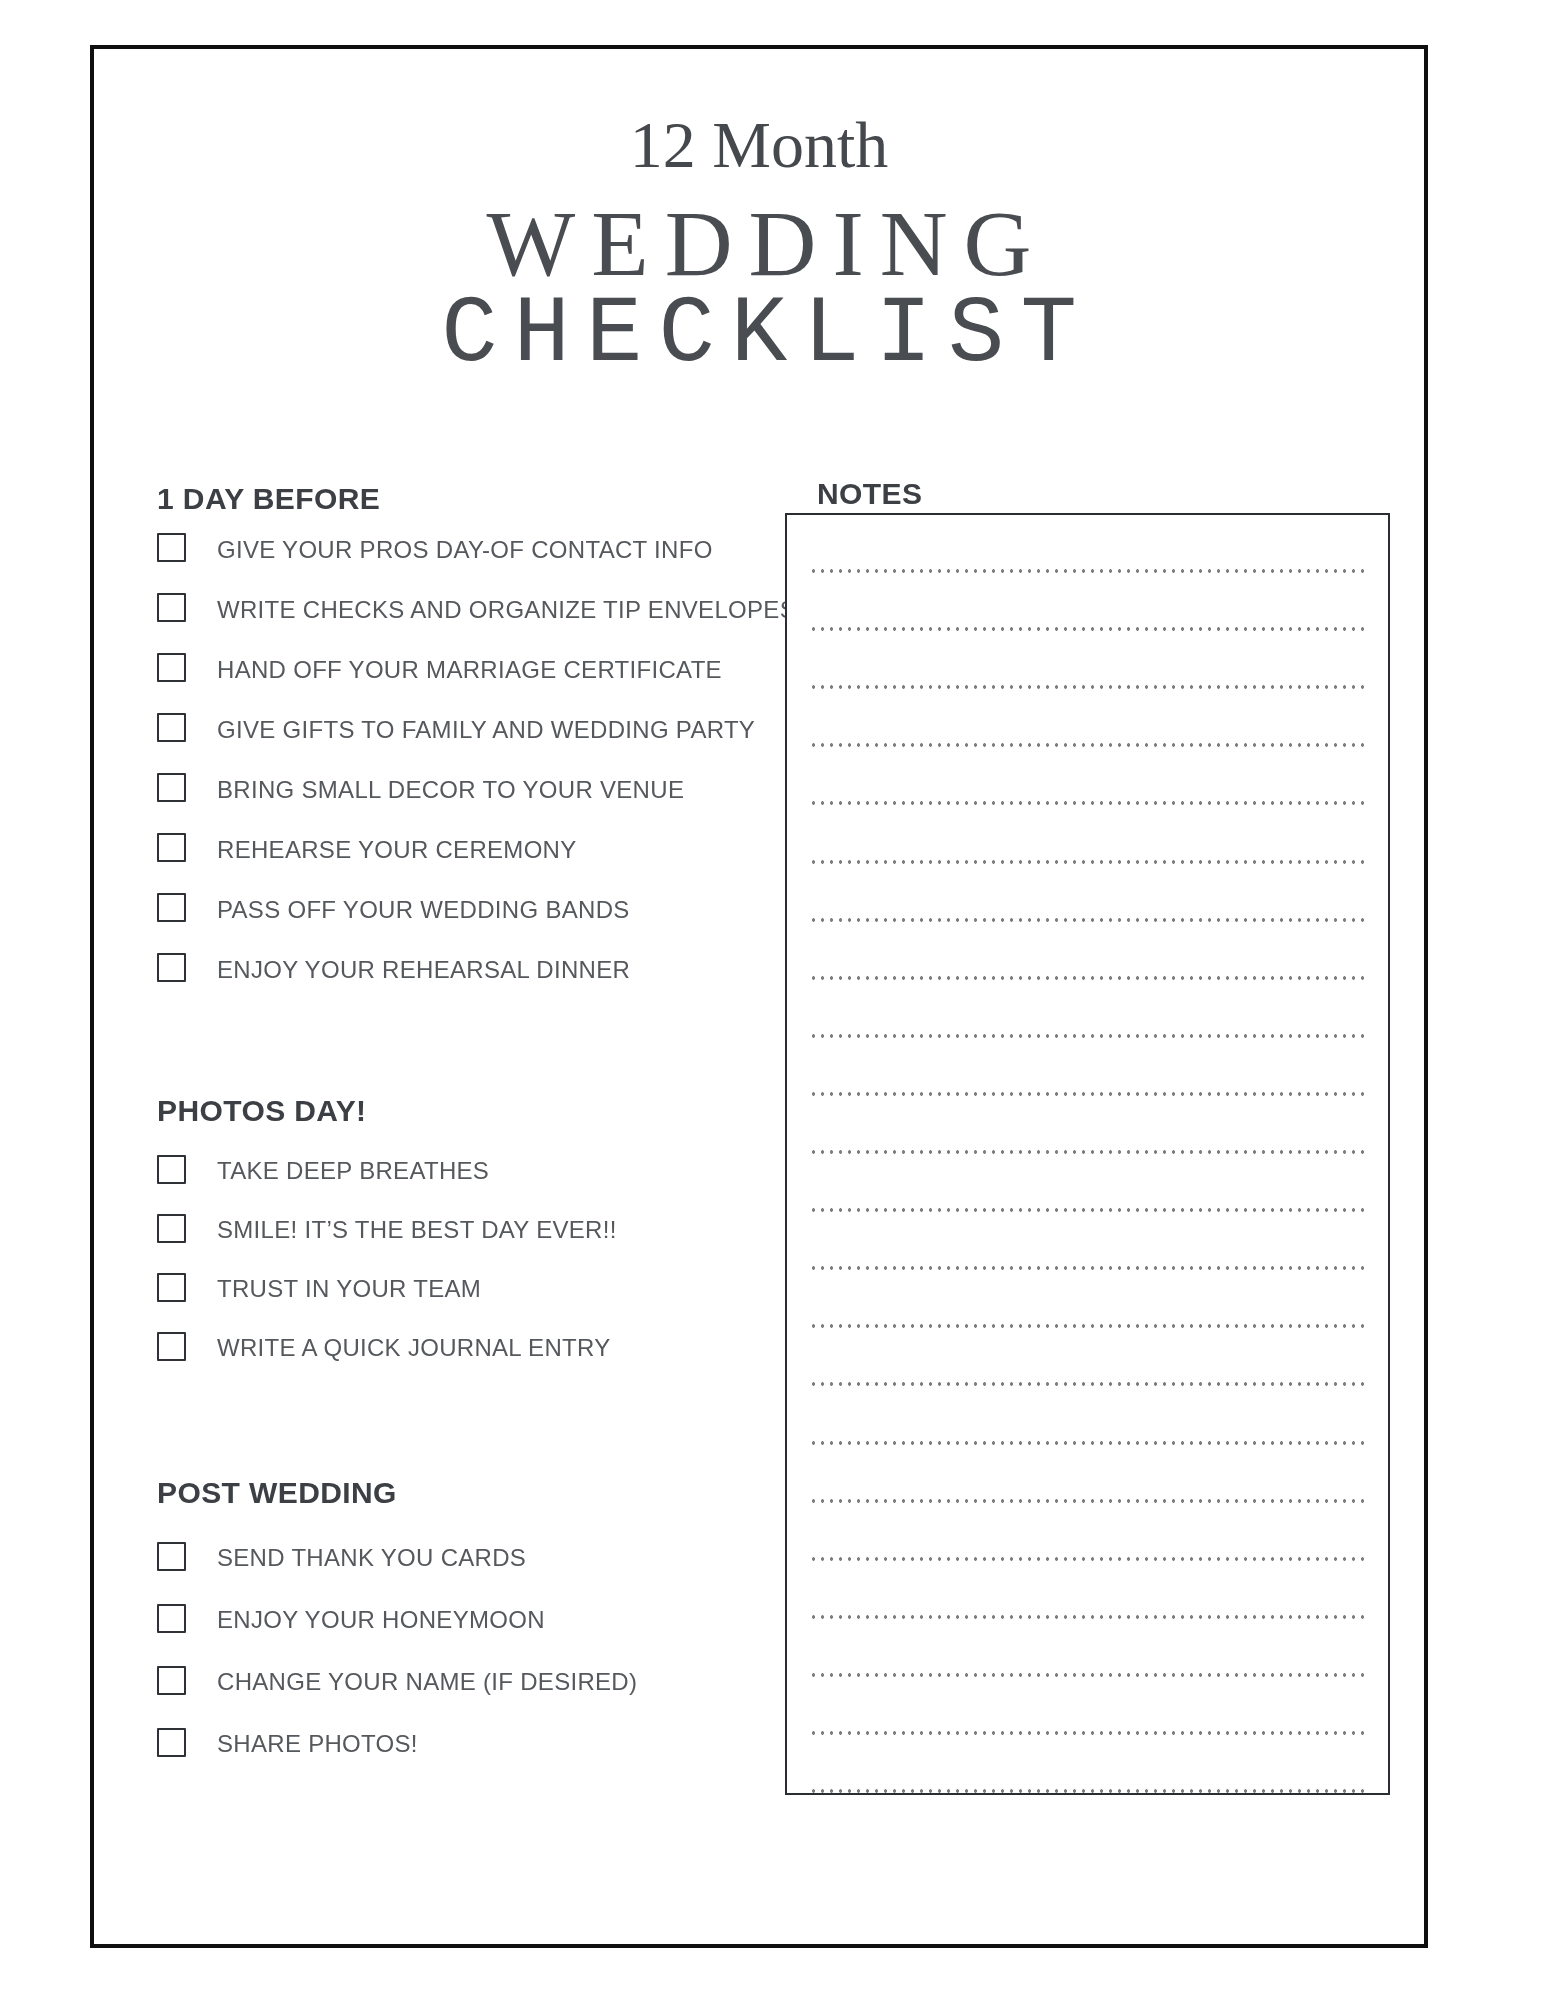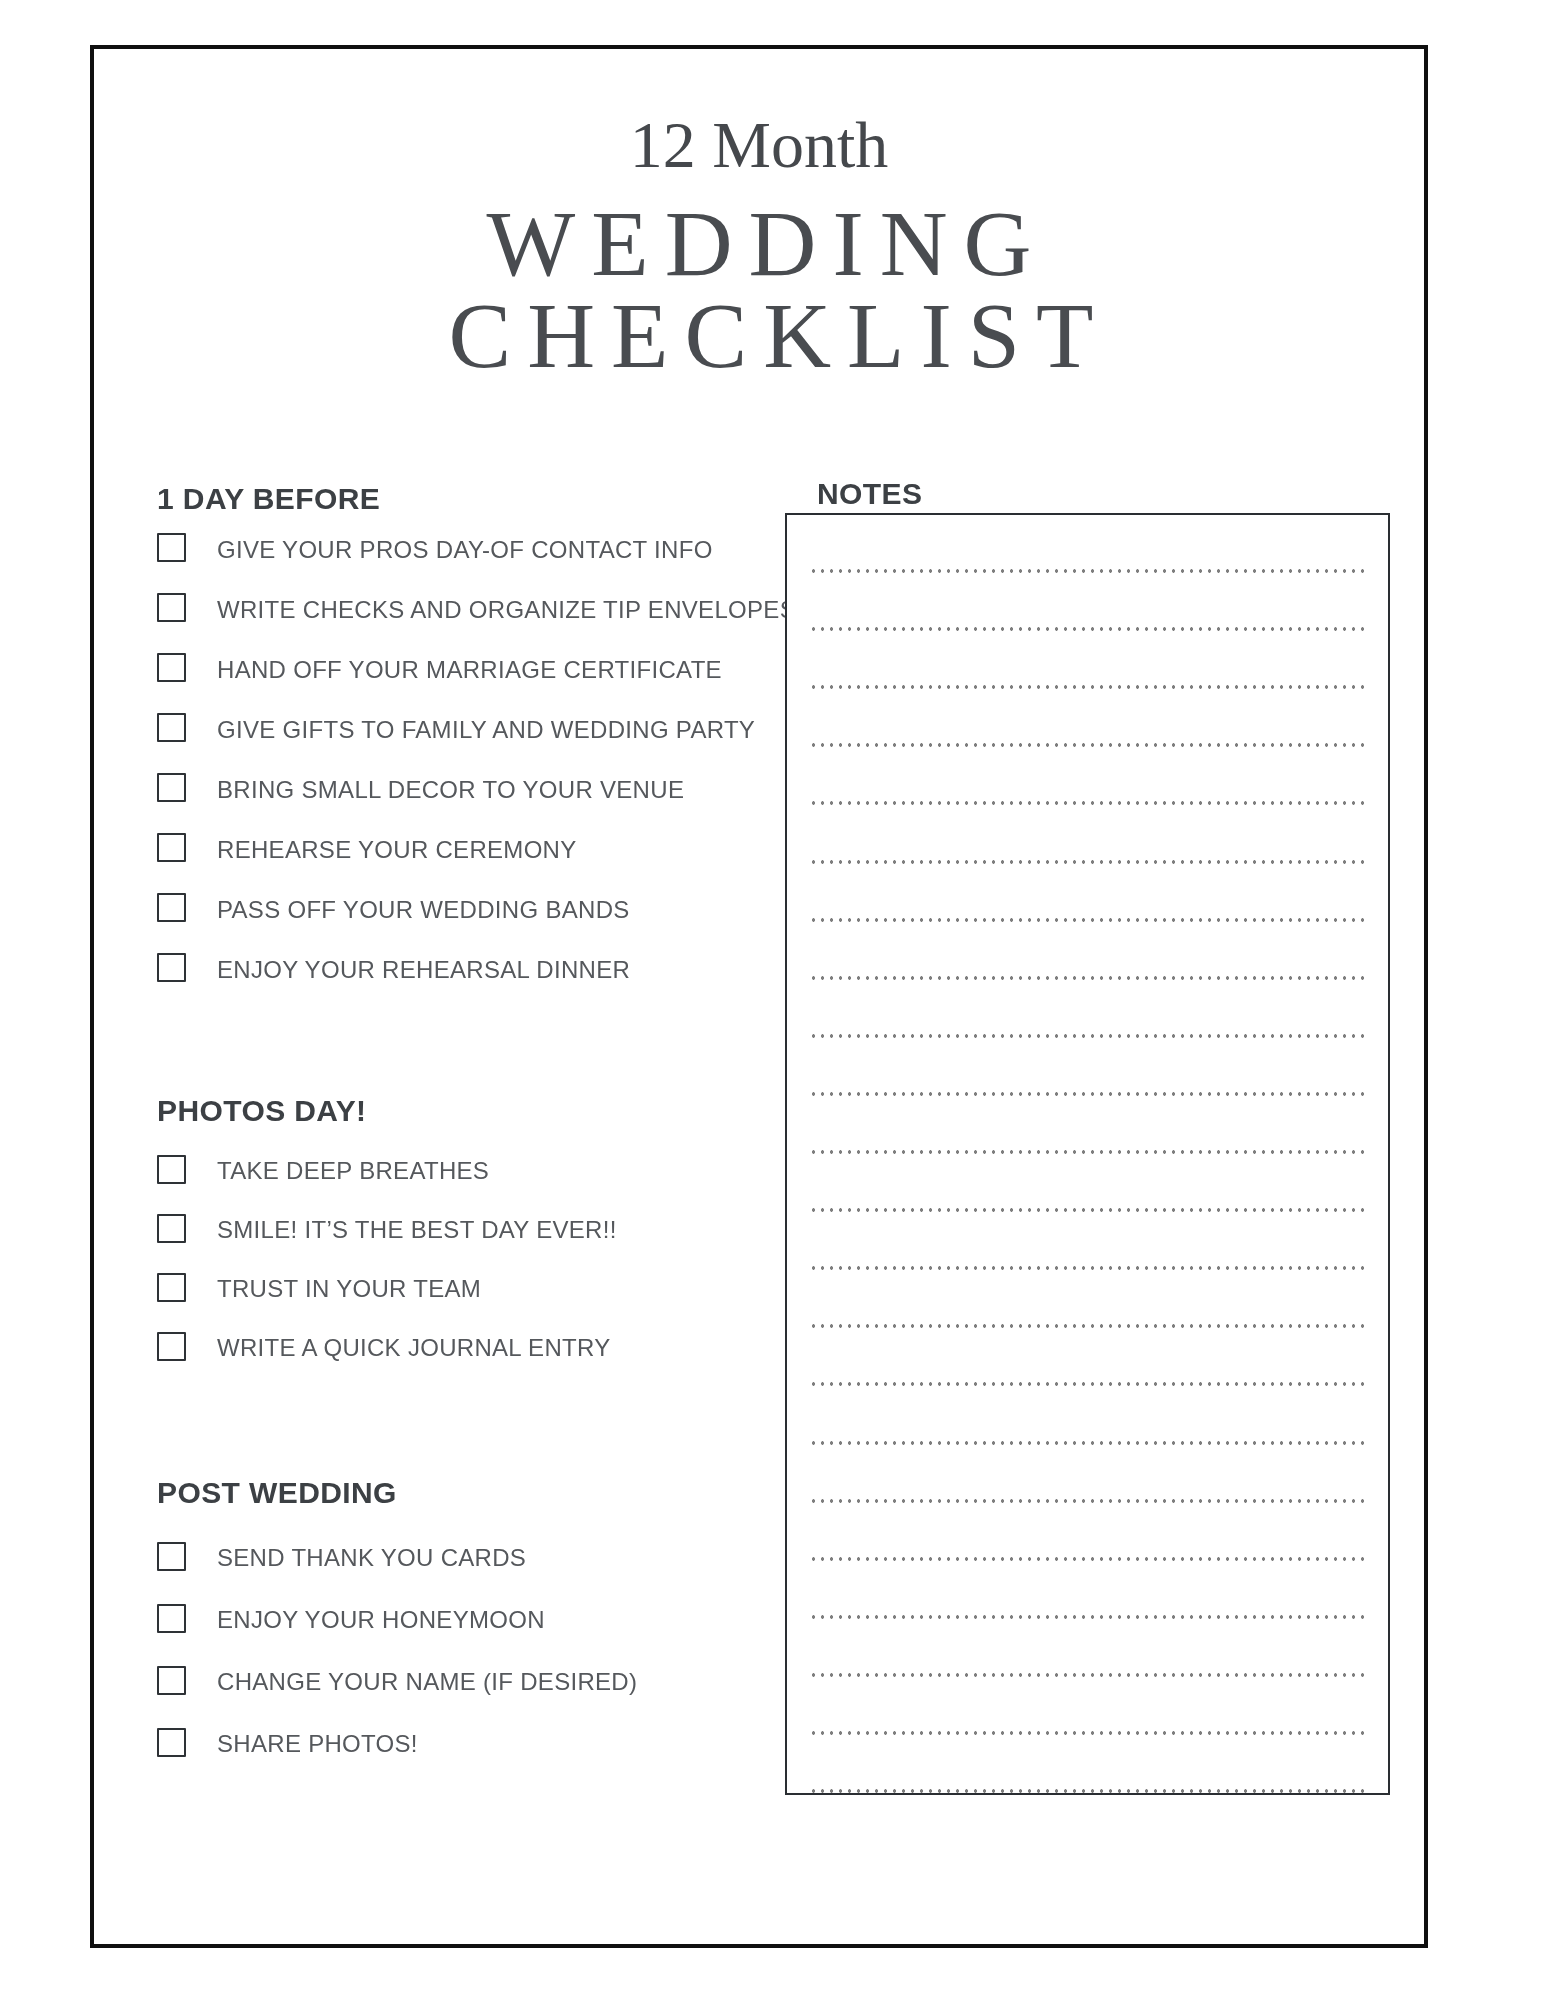--- a/index.html
+++ b/index.html
@@ -16,22 +16,22 @@
   .title-line1{
     position:absolute;left:0;top:112px;width:100%;
     font-family:"Liberation Serif", serif;font-size:66px;line-height:1;
   }
   .title-line2{
     position:absolute;left:0;top:196px;width:100%;
     font-family:"Liberation Serif", serif;font-size:94px;line-height:1;
     letter-spacing:16px;text-indent:16px;color:#494c50;
   }
   .title-line3{
-    position:absolute;left:12px;top:288px;width:100%;
-    font-family:Liberation Serif, serif;font-size:94px;line-height:1;
+    position:absolute;left:0;top:288px;width:100%;
+    font-family:Liberation Mono, monospace;font-size:94px;line-height:1;
     letter-spacing:16px;text-indent:16px;color:#494c50;
   }
   
   .sec-heading{
     position:absolute;left:157px;
     font-size:30px;font-weight:700;color:#3c4044;letter-spacing:0.4px;
     line-height:1;white-space:nowrap;
   }
   .rows{position:absolute;left:157px;}
   .check-row{display:flex;align-items:center;height:29px;}

